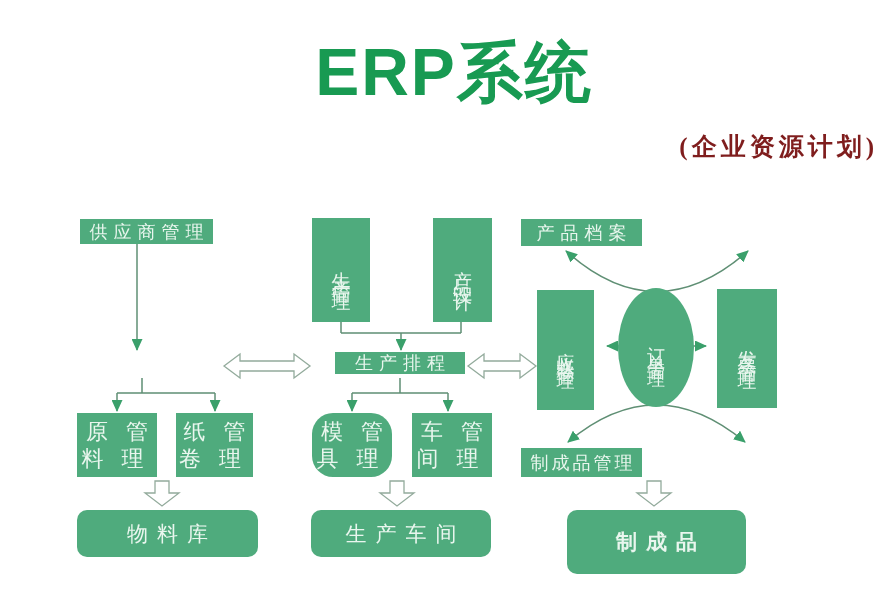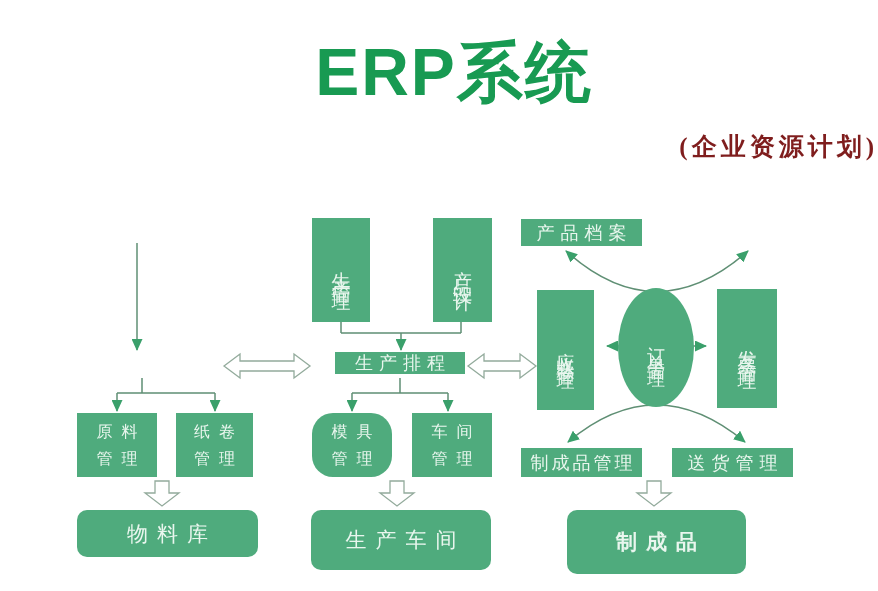--- a/index.html
+++ b/index.html
@@ -16,42 +16,42 @@
     position:absolute;top:124px;left:0;width:100%;text-align:right;text-indent:30px;
     font-size:25px;letter-spacing:4px;color:#7f1d1d;font-weight:bold;margin-top:6px;
   }
   .node{
     position:absolute;background:#4fab7d;color:#e9f6ee;
     display:flex;align-items:center;justify-content:center;
     box-sizing:border-box;text-align:center;
   }
   .h1line{font-size:18px;letter-spacing:6px;text-indent:6px;}
   .tight{letter-spacing:3px;text-indent:3px;}
-  .twoline{flex-direction:column;font-size:16px;line-height:27px;letter-spacing:9px;text-indent:9px;}
+  .twoline{flex-direction:row;font-size:22px;line-height:27px;letter-spacing:9px;text-indent:9px;}
   .vert{
     writing-mode:vertical-rl;text-orientation:upright;
     font-size:19px;letter-spacing:7px;
   }
   .rounded{border-radius:10px;font-size:21px;letter-spacing:9px;text-indent:9px;}
   .ellipse{border-radius:50%;font-size:18px;letter-spacing:8px;}
   .connectors{position:absolute;left:0;top:0;width:878px;height:591px;}
 
   
   .b-supplier{left:80px;top:219px;width:133px;height:25px;}
   .b-purchase{left:77px;top:352px;width:130px;height:26px;}
   .b-raw{left:77px;top:413px;width:80px;height:64px;}
   .b-paper{left:176px;top:413px;width:77px;height:64px;}
   .b-matstore{left:77px;top:510px;width:181px;height:47px;}
 
   .b-prodmgmt{left:312px;top:218px;width:58px;height:104px;}
   .b-design{left:433px;top:218px;width:59px;height:104px;}
   .b-sched{left:335px;top:352px;width:130px;height:22px;}
   .b-mold{left:312px;top:413px;width:80px;height:64px;border-radius:21px;}
   .b-workshop{left:412px;top:413px;width:80px;height:64px;}
-  .b-prodws{left:311px;top:510px;width:180px;height:60px;}
+  .b-prodws{left:311px;top:510px;width:180px;height:47px;}
 
   .b-archive{left:521px;top:219px;width:121px;height:27px;}
   .b-marketing{left:672px;top:219px;width:121px;height:27px;}
   .b-receivable{left:537px;top:290px;width:57px;height:120px;font-size:18px;letter-spacing:5px;}
   .b-order{left:618px;top:288px;width:76px;height:119px;}
   .b-invoice{left:717px;top:289px;width:60px;height:119px;}
   .b-fgmgmt{left:521px;top:448px;width:121px;height:29px;}
   .b-delivery{left:672px;top:448px;width:121px;height:29px;}
   .b-finished{left:567px;top:510px;width:179px;height:64px;font-weight:bold;}
 </style>
@@ -91,20 +91,21 @@
     <path d="M568,442 Q656,368 745,442" fill="none" stroke="#5f8f74" stroke-width="1.5" marker-start="url(#ah)" marker-end="url(#ah)"></path>
 
     <polygon points="224,366 240,354 240,361 294,361 294,354 310,366 294,378 294,371 240,371 240,378" fill="#ffffff" stroke="#93ab9c" stroke-width="1.3"></polygon>
     <polygon points="468,366 484,354 484,361 520,361 520,354 536,366 520,378 520,371 484,371 484,378" fill="#ffffff" stroke="#93ab9c" stroke-width="1.3"></polygon>
 
     <polygon points="155,481 169,481 169,493 179,493 162,506 145,493 155,493" fill="#ffffff" stroke="#93ab9c" stroke-width="1.3"></polygon>
     <polygon points="390,481 404,481 404,493 414,493 397,506 380,493 390,493" fill="#ffffff" stroke="#93ab9c" stroke-width="1.3"></polygon>
     <polygon points="647,481 661,481 661,493 671,493 654,506 637,493 647,493" fill="#ffffff" stroke="#93ab9c" stroke-width="1.3"></polygon>
   </svg>
 
+  <div class="node h1line b-supplier">供应商管理</div>
   <div class="node twoline b-raw">
     <span>原料</span>
     <span>管理</span>
   </div>
   <div class="node twoline b-paper">
     <span>纸卷</span>
     <span>管理</span>
   </div>
   <div class="node rounded b-matstore">物料库</div>
 
@@ -119,16 +120,15 @@
     <span>车间</span>
     <span>管理</span>
   </div>
   <div class="node rounded b-prodws">生产车间</div>
 
   <div class="node h1line b-archive">产品档案</div>
   <div class="node vert b-receivable">应收款管理</div>
   <div class="node vert ellipse b-order">订单管理</div>
   <div class="node vert b-invoice">发票管理</div>
   <div class="node h1line tight b-fgmgmt">制成品管理</div>
-  <div class="node h1line b-delivery">送货管理</div>
   <div class="node rounded b-finished">制成品</div>
 
 </div>
 
 </body></html>

